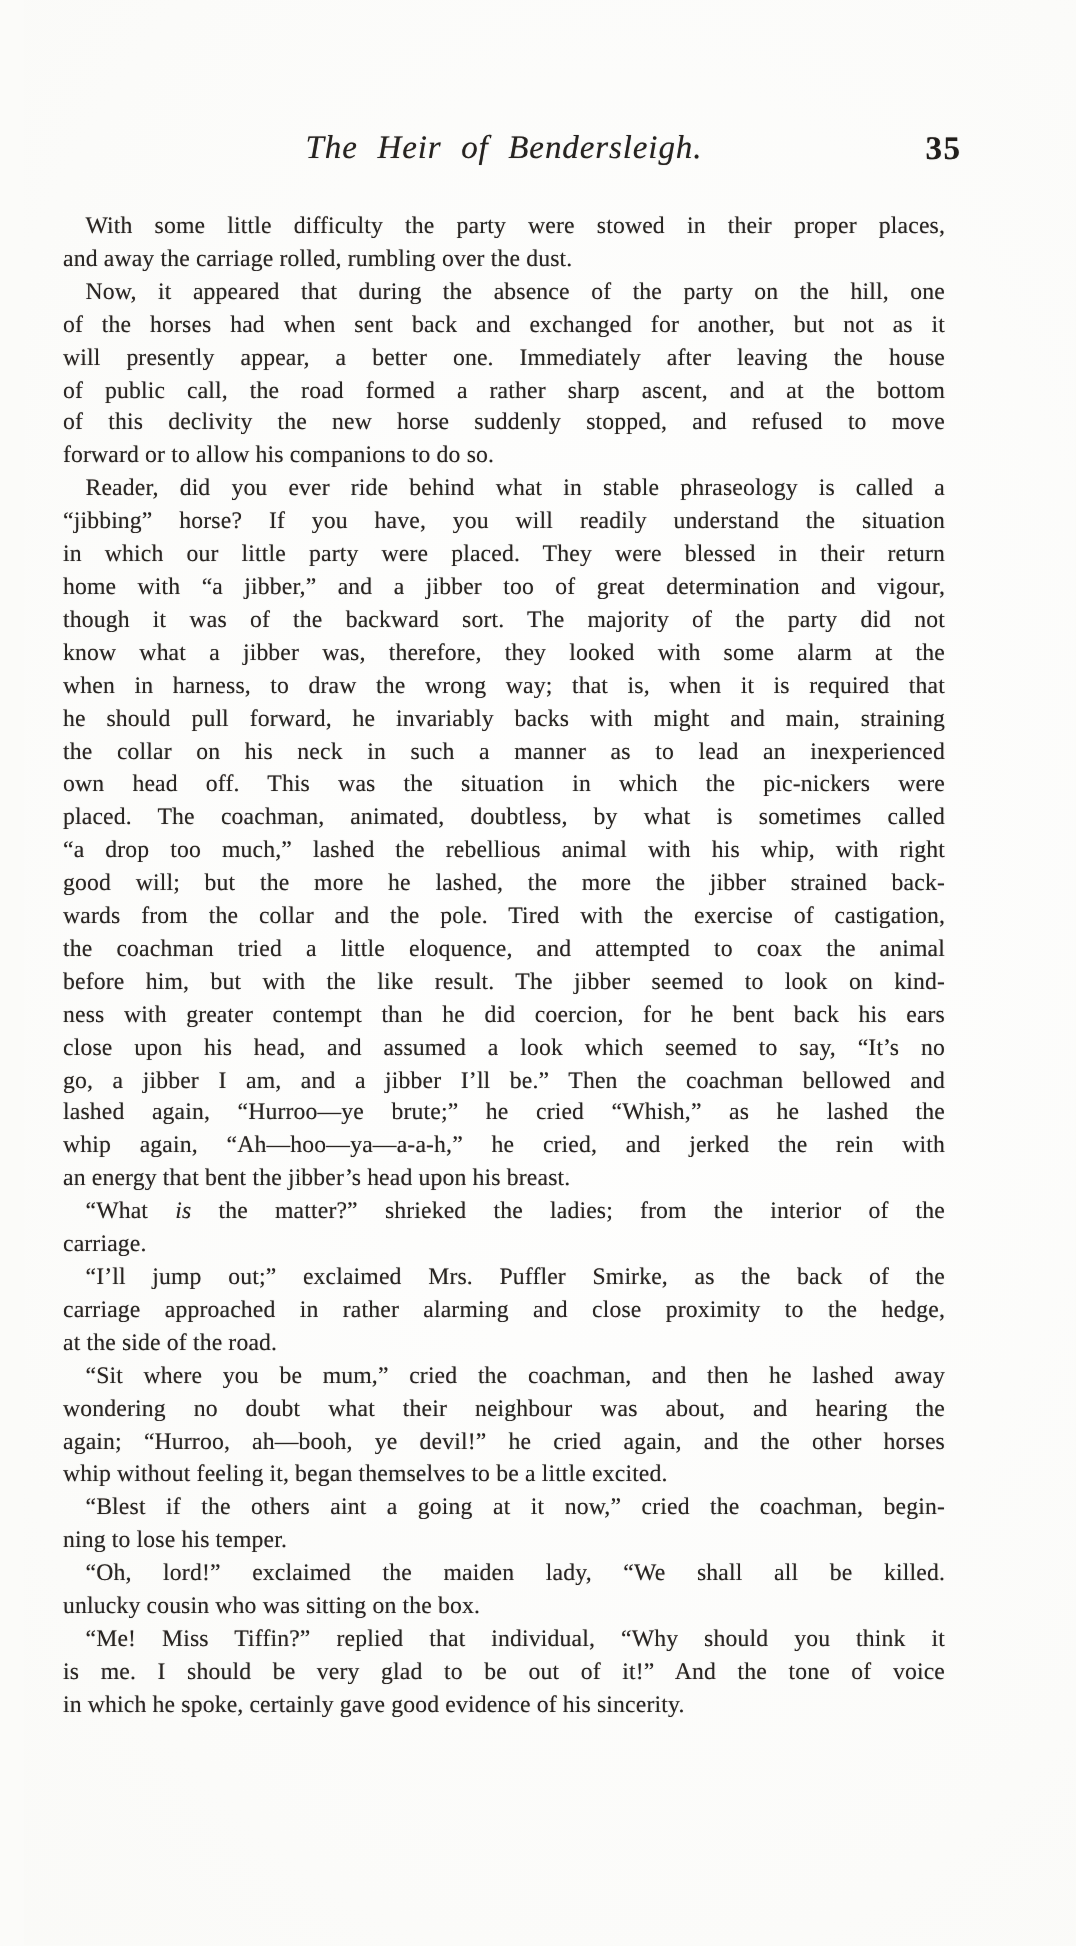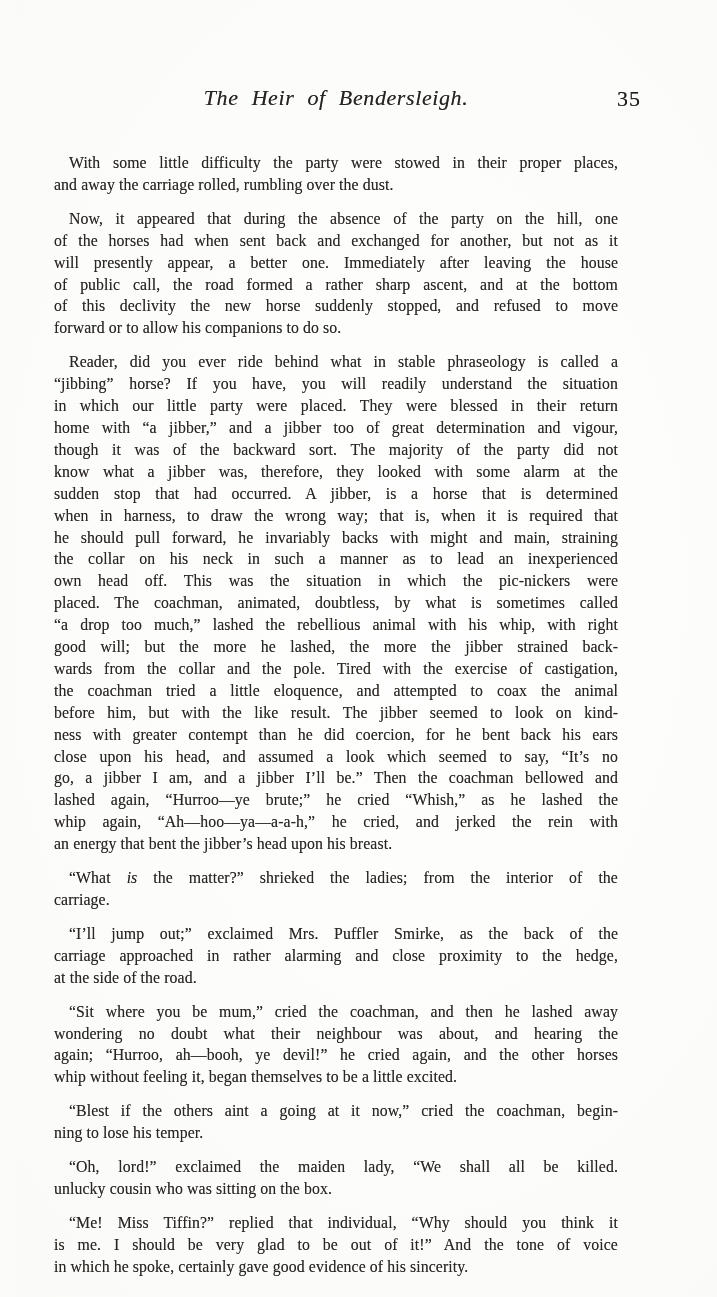--- a/index.html
+++ b/index.html
@@ -44,30 +44,31 @@
   }
   .page-number {
     position: absolute;
     right: -11px;
     top: 1px;
     font-size: 22px;
     line-height: 28px;
     letter-spacing: 1px;
     color: #211e1b;
     text-shadow: 0 0 0.6px rgba(40,36,32,0.6);
+    font-weight: bold;
   }
   .text-block {
     position: absolute;
     left: 26px;
     top: 140px;
     width: 588px;
     text-shadow: 0 0 0.6px rgba(45,40,35,0.5);
   }
   .para {
-    margin: 12px;
+    margin: 0;
     padding: 0;
   }
   .line {
     font-size: 15.8px;
     line-height: 21.9px;
     letter-spacing: 0.1px;
     text-align: justify;
     text-align-last: justify;
     color: #2a2623;
   }
@@ -102,21 +103,20 @@
         <div class="line">of this declivity the new horse suddenly stopped, and refused to move</div>
         <div class="line last">forward or to allow his companions to do so.</div>
       </div>
       <div class="para">
         <div class="line first">Reader, did you ever ride behind what in stable phraseology is called a</div>
         <div class="line">“jibbing” horse? If you have, you will readily understand the situation</div>
         <div class="line">in which our little party were placed. They were blessed in their return</div>
         <div class="line">home with “a jibber,” and a jibber too of great determination and vigour,</div>
         <div class="line">though it was of the backward sort. The majority of the party did not</div>
         <div class="line">know what a jibber was, therefore, they looked with some alarm at the</div>
-        <div class="line">sudden stop that had occurred. A jibber, is a horse that is determined</div>
         <div class="line">when in harness, to draw the wrong way; that is, when it is required that</div>
         <div class="line">he should pull forward, he invariably backs with might and main, straining</div>
         <div class="line">the collar on his neck in such a manner as to lead an inexperienced</div>
         <div class="line">own head off. This was the situation in which the pic-nickers were</div>
         <div class="line">placed. The coachman, animated, doubtless, by what is sometimes called</div>
         <div class="line">“a drop too much,” lashed the rebellious animal with his whip, with right</div>
         <div class="line">good will; but the more he lashed, the more the jibber strained back-</div>
         <div class="line">wards from the collar and the pole. Tired with the exercise of castigation,</div>
         <div class="line">the coachman tried a little eloquence, and attempted to coax the animal</div>
         <div class="line">before him, but with the like result. The jibber seemed to look on kind-</div>

